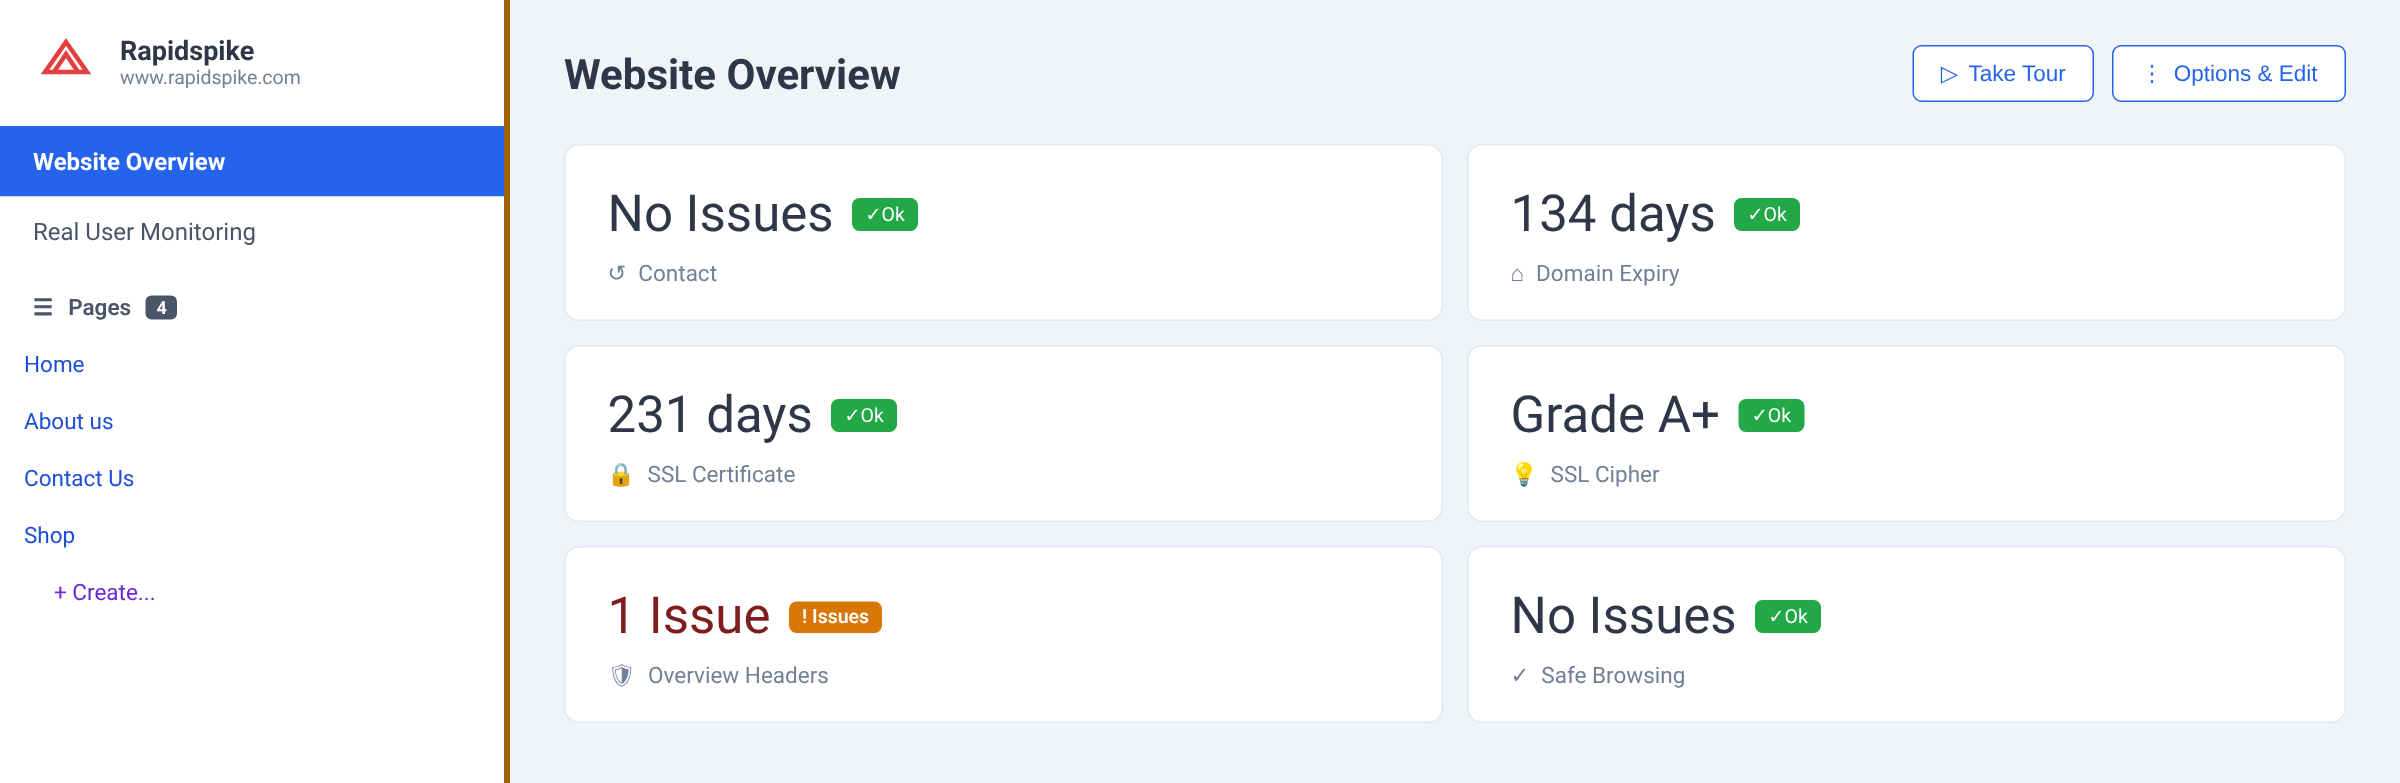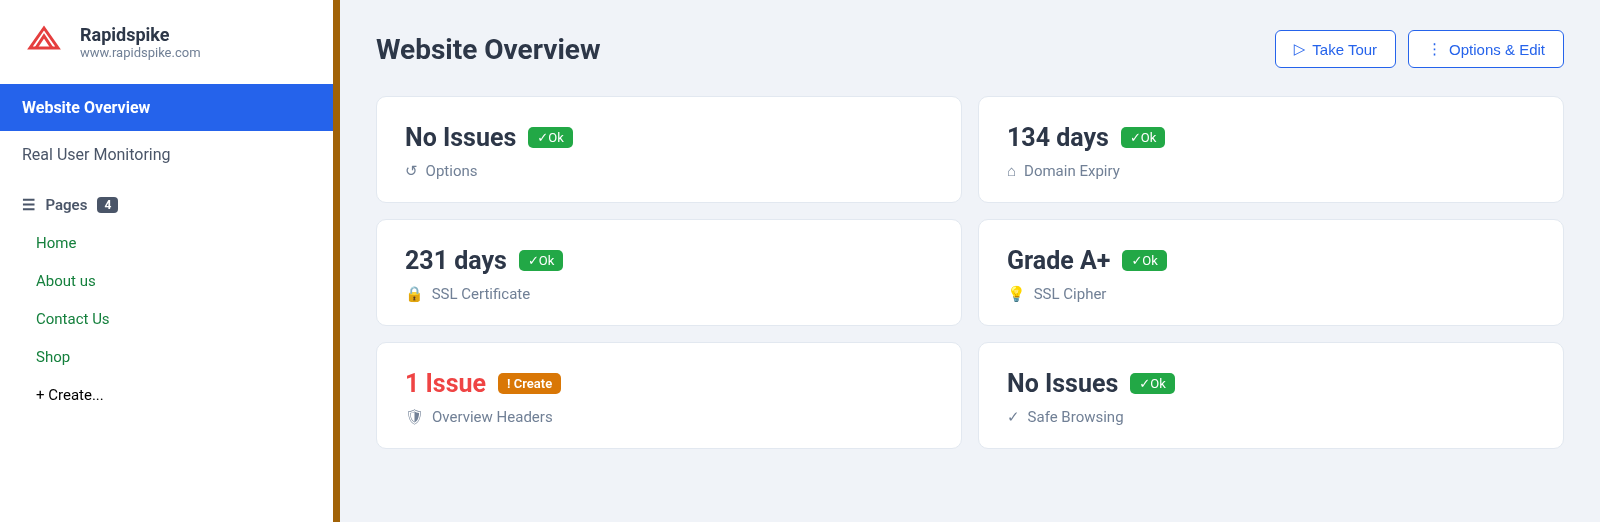--- a/index.html
+++ b/index.html
@@ -12,21 +12,21 @@
     }
 
     
     .sidebar {
       width: 340px;
       min-width: 340px;
       background: #fff;
       height: 100%;
       display: flex;
       flex-direction: column;
-      border-right: 7px solid #a16207;
+      border-right: 4px solid #a16207;
     }
 
     .sidebar-logo {
       display: flex;
       align-items: center;
       padding: 20px 22px;
       gap: 14px;
     }
 
     .logo-icon {
@@ -103,30 +103,30 @@
       font-weight: 700;
       padding: 1px 7px;
     }
 
     .pages-list {
       display: flex;
       flex-direction: column;
     }
 
     .page-item {
-      padding: 10px 22px 10px 36px;
-      font-size: 15px;
-      color: #15803d;
+      padding: 10px 22px 10px 16px;
+      font-size: 15px;
+      color: #1d4ed8;
       cursor: pointer;
     }
 
     .create-item {
       padding: 10px 22px 10px 36px;
       font-size: 15px;
-      color: #000000;
+      color: #6d28d9;
       cursor: pointer;
       display: flex;
       align-items: center;
       gap: 6px;
     }
 
     
     .main {
       flex: 1;
       padding: 30px 36px;
@@ -180,27 +180,27 @@
     }
 
     .card-main-value {
       display: flex;
       align-items: center;
       gap: 12px;
       margin-bottom: 10px;
     }
 
     .card-value-text {
-      font-size: 25px;
-      font-weight: 700;
+      font-size: 34px;
+      font-weight: 400;
       color: #2d3748;
     }
 
     .card-value-text.orange {
-      color: #ef4444;
+      color: #7f1d1d;
     }
 
     .status-badge-ok {
       background: #22a846;
       color: #fff;
       border-radius: 5px;
       font-size: 13px;
       font-weight: 400;
       padding: 3px 9px;
       display: flex;
@@ -299,21 +299,21 @@
 
   <div class="cards-grid">
 
     <div class="card">
       <div class="card-main-value">
         <span class="card-value-text">No Issues</span>
         <span class="status-badge-ok">✓Ok</span>
       </div>
       <div class="card-sub">
         <span class="icon-small">↺</span>
-        <span>Options</span>
+        <span>Contact</span>
       </div>
     </div>
 
     <div class="card">
       <div class="card-main-value">
         <span class="card-value-text">134 days</span>
         <span class="status-badge-ok">✓Ok</span>
       </div>
       <div class="card-sub">
         <span class="icon-small">⌂</span>
@@ -339,21 +339,21 @@
       </div>
       <div class="card-sub">
         <span class="icon-small">💡</span>
         <span>SSL Cipher</span>
       </div>
     </div>
 
     <div class="card">
       <div class="card-main-value">
         <span class="card-value-text orange">1 Issue</span>
-        <span class="status-badge-issues">! Create</span>
+        <span class="status-badge-issues">! Issues</span>
       </div>
       <div class="card-sub">
         <span class="icon-small">🛡</span>
         <span>Overview Headers</span>
       </div>
     </div>
 
     <div class="card">
       <div class="card-main-value">
         <span class="card-value-text">No Issues</span>

